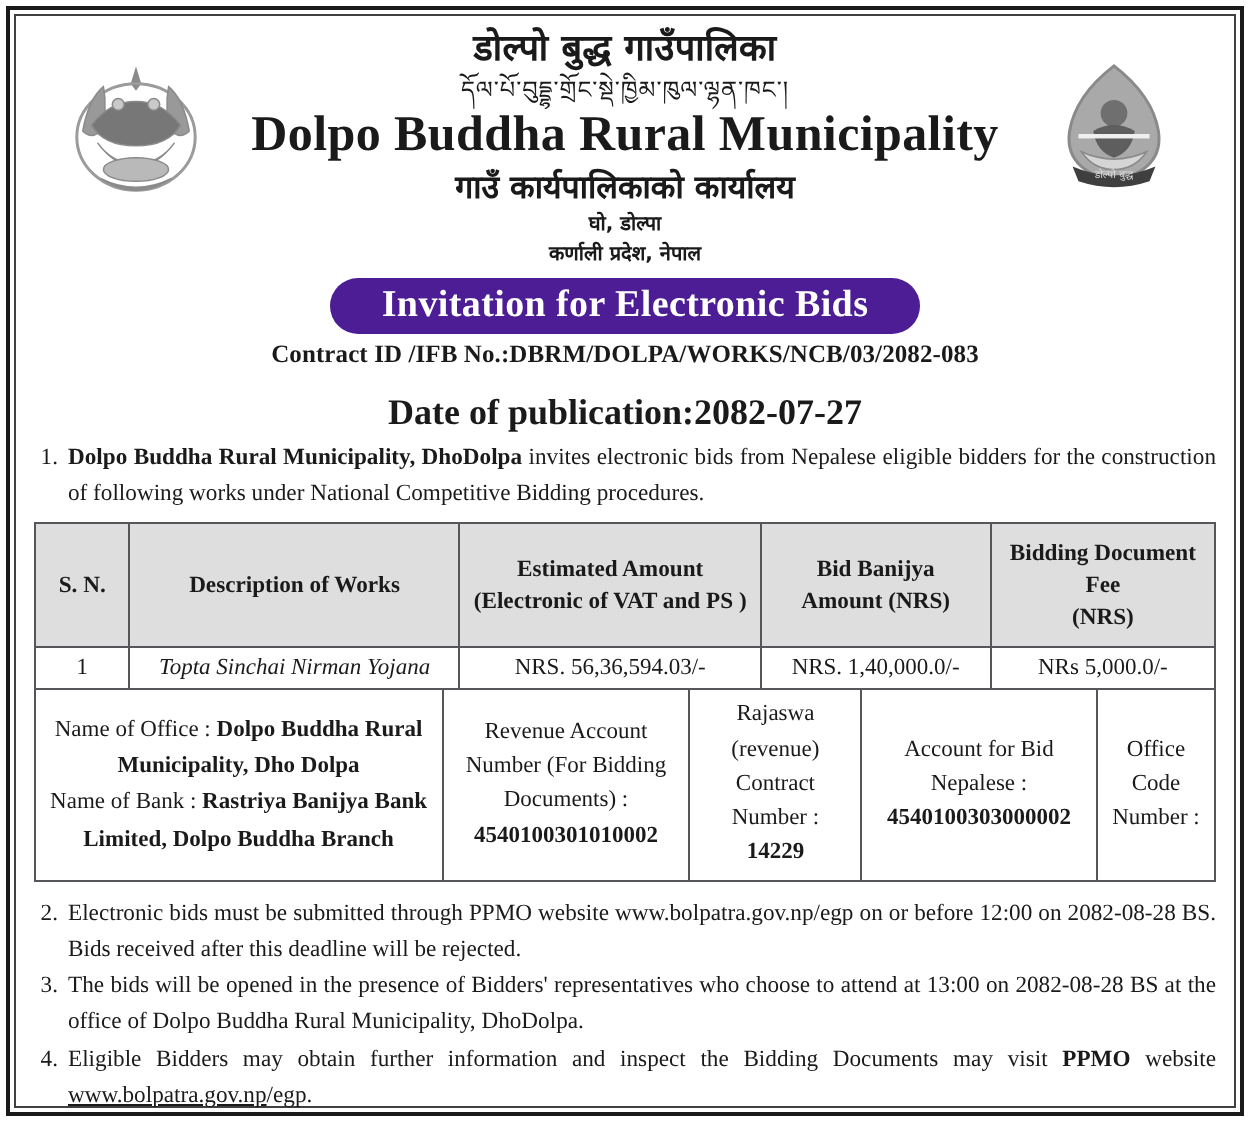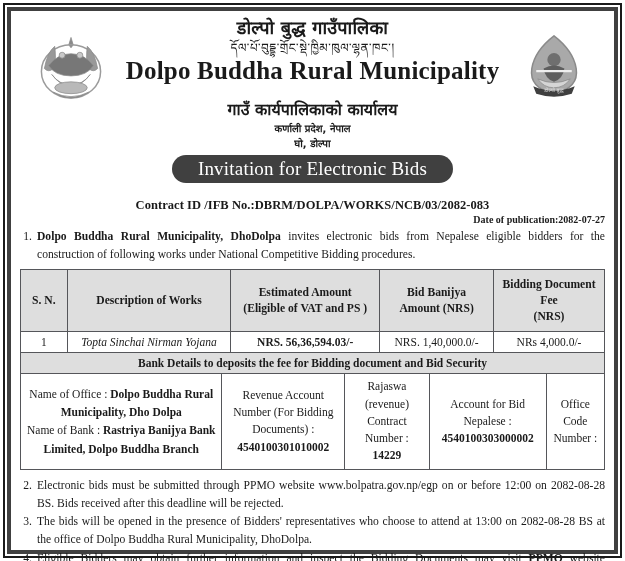--- a/index.html
+++ b/index.html
@@ -27,21 +27,21 @@
     box-sizing: border-box;
     width: 100%;
     height: 100%;
     border: 2px solid #1a1a1a;
     padding: 2px;
   }
   .inner-frame {
     box-sizing: border-box;
     width: 100%;
     height: 100%;
-    border: 4px solid #404040;
+    border: 1px solid #404040;
     padding: 4px 9px 4px 9px;
     position: relative;
   }
 
   
   .header {
     position: relative;
     text-align: center;
     padding-top: 2px;
   }
@@ -68,21 +68,21 @@
     font-size: 12px;
     line-height: 1.3;
     margin: 1px 0 0 0;
     letter-spacing: 0.5px;
   }
   .en-title {
     font-family: "Liberation Serif", serif;
     font-weight: bold;
     font-size: 25px;
     line-height: 1.1;
-    margin: 1px 0 15px 0;
+    margin: 1px 0 2px 0;
     letter-spacing: 0.2px;
   }
   .np-office {
     font-family: "DejaVu Sans", sans-serif;
     font-weight: bold;
     font-size: 16px;
     line-height: 1.25;
     margin: 0;
   }
   .np-small {
@@ -92,42 +92,42 @@
     line-height: 1.35;
     margin: 2px 0 0 0;
   }
 
   .banner-wrap {
     text-align: center;
     margin-top: 4px;
   }
   .banner {
     display: inline-block;
-    background: #404040;
+    background: #4c1d95;
     color: #ffffff;
     border-radius: 14px;
     padding: 3px 26px 4px 26px;
     font-family: "Liberation Serif", serif;
-    font-weight: normal;
+    font-weight: bold;
     font-size: 19px;
     line-height: 1.15;
     letter-spacing: 0.2px;
   }
   .contract-id {
     text-align: center;
     font-weight: bold;
     font-size: 12.5px;
-    margin-top: 15px;
+    margin-top: 3px;
     letter-spacing: 0.05px;
   }
   .pub-date {
-    text-align: right;
-    font-weight: bold;
-    font-size: 10px;
-    margin-top: 1px;
+    text-align: center;
+    font-weight: bold;
+    font-size: 18px;
+    margin-top: 11px;
   }
 
   
   .clauses { margin-top: 3px; }
   .clause {
     display: flex;
     font-size: 11.6px;
     line-height: 1.55;
     text-align: justify;
     margin-bottom: 1px;
@@ -163,21 +163,21 @@
     font-size: 11.6px;
     line-height: 1.35;
     padding: 7px 3px;
   }
   td.works {
     font-style: italic;
     font-weight: normal;
     font-size: 11.6px;
     padding: 8px 4px;
   }
-  td.amount-bold { font-weight: bold; font-size: 11.8px; }
+  td.amount-bold { font-weight: normal; font-size: 11.8px; }
   td.sn { font-size: 11.5px; }
 
   .bank-title-row td {
     background: #dedede;
     font-weight: bold;
     font-size: 11.8px;
     padding: 5px 4px;
   }
   .bank-body td {
     height: 74px;
@@ -225,22 +225,22 @@
           <path d="M22 72 q28 12 56 0 l-4 10 q-24 8 -48 0 Z" fill="#3f3f3f"></path>
           <text x="50" y="80" font-size="7" fill="#dcdcdc" text-anchor="middle" font-family="DejaVu Sans, sans-serif">डोल्पो बुद्ध</text>
         </g>
       </svg>
     </div>
 
     <div class="np-title">डोल्पो बुद्ध गाउँपालिका</div>
     <div class="tibetan-line">དོལ་པོ་བུདྡྷ་གྲོང་སྡེ་ཁྱིམ་ཁུལ་ལྷན་ཁང་།</div>
     <div class="en-title">Dolpo Buddha Rural Municipality</div>
     <div class="np-office">गाउँ कार्यपालिकाको कार्यालय</div>
+    <div class="np-small">घो, डोल्पा</div>
     <div class="np-small">कर्णाली प्रदेश, नेपाल</div>
-    <div class="np-small">घो, डोल्पा</div>
   </div>
 
   <div class="banner-wrap">
     <span class="banner">Invitation for Electronic Bids</span>
   </div>
 
   <div class="contract-id">Contract ID /IFB No.:DBRM/DOLPA/WORKS/NCB/03/2082-083</div>
   <div class="pub-date">Date of publication:2082-07-27</div>
 
   <div class="clauses">
@@ -261,55 +261,52 @@
     <thead>
       <tr>
         <th>
           <div>S. N.</div>
         </th>
         <th>
           <div>Description of Works</div>
         </th>
         <th>
           <div>Estimated Amount</div>
-          <div>(Eligible of VAT and PS )</div>
+          <div>(Electronic of VAT and PS )</div>
         </th>
         <th>
           <div>Bid Banijya</div>
           <div>Amount (NRS)</div>
         </th>
         <th>
           <div>Bidding Document Fee</div>
           <div>(NRS)</div>
         </th>
       </tr>
     </thead>
     <tbody>
       <tr>
         <td class="sn">1</td>
         <td class="works">Topta Sinchai Nirman Yojana</td>
         <td class="amount-bold">NRS. 56,36,594.03/-</td>
         <td>NRS. 1,40,000.0/-</td>
-        <td>NRs 4,000.0/-</td>
+        <td>NRs 5,000.0/-</td>
       </tr>
     </tbody>
   </table>
 
   <table class="notice" style="margin-top:-1px;">
     <colgroup>
       <col style="width:34.5%">
             <col style="width:21%">
             <col style="width:14.5%">
             <col style="width:20%">
             <col style="width:10%">
     </colgroup>
     <tbody>
-      <tr class="bank-title-row">
-        <td colspan="5">Bank Details to deposits the fee for Bidding document and Bid Security</td>
-      </tr>
       <tr class="bank-body">
         <td class="office-col">
           <div><span>Name of Office :</span> <span class="b">Dolpo Buddha Rural Municipality, Dho Dolpa</span></div>
           <div><span>Name of Bank :</span> <span class="b">Rastriya Banijya Bank Limited, Dolpo Buddha Branch</span></div>
         </td>
         <td>
           <div>Revenue Account Number (For Bidding Documents) :</div>
           <div class="b">4540100301010002</div>
         </td>
         <td>

